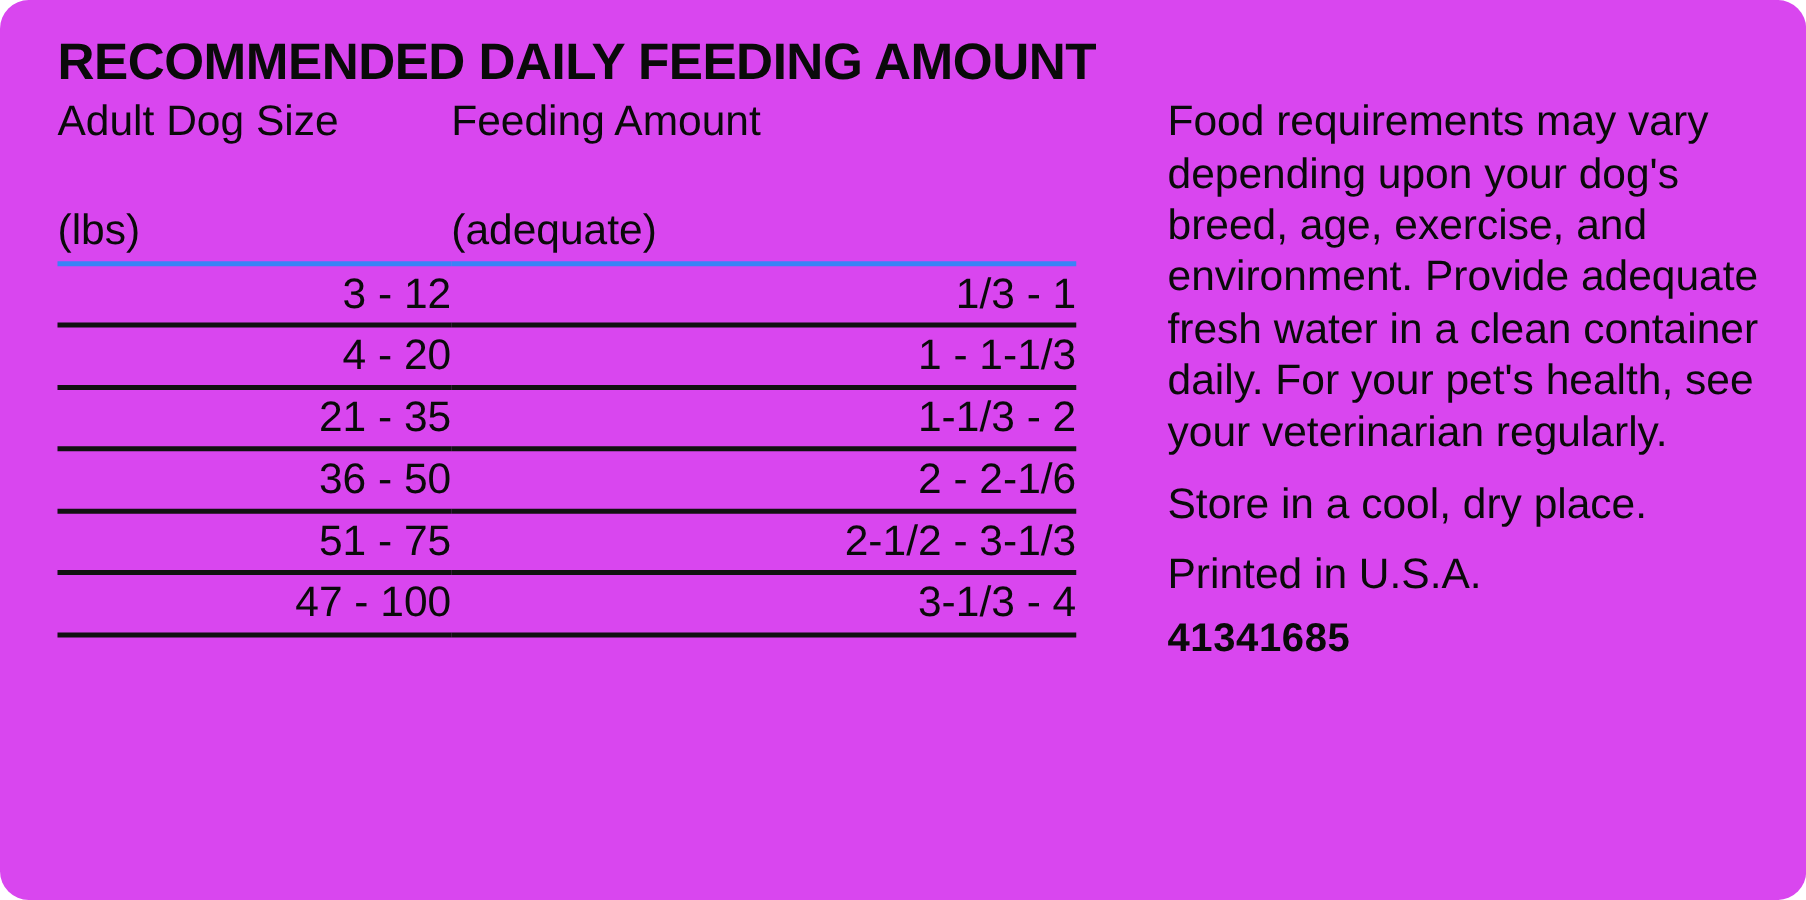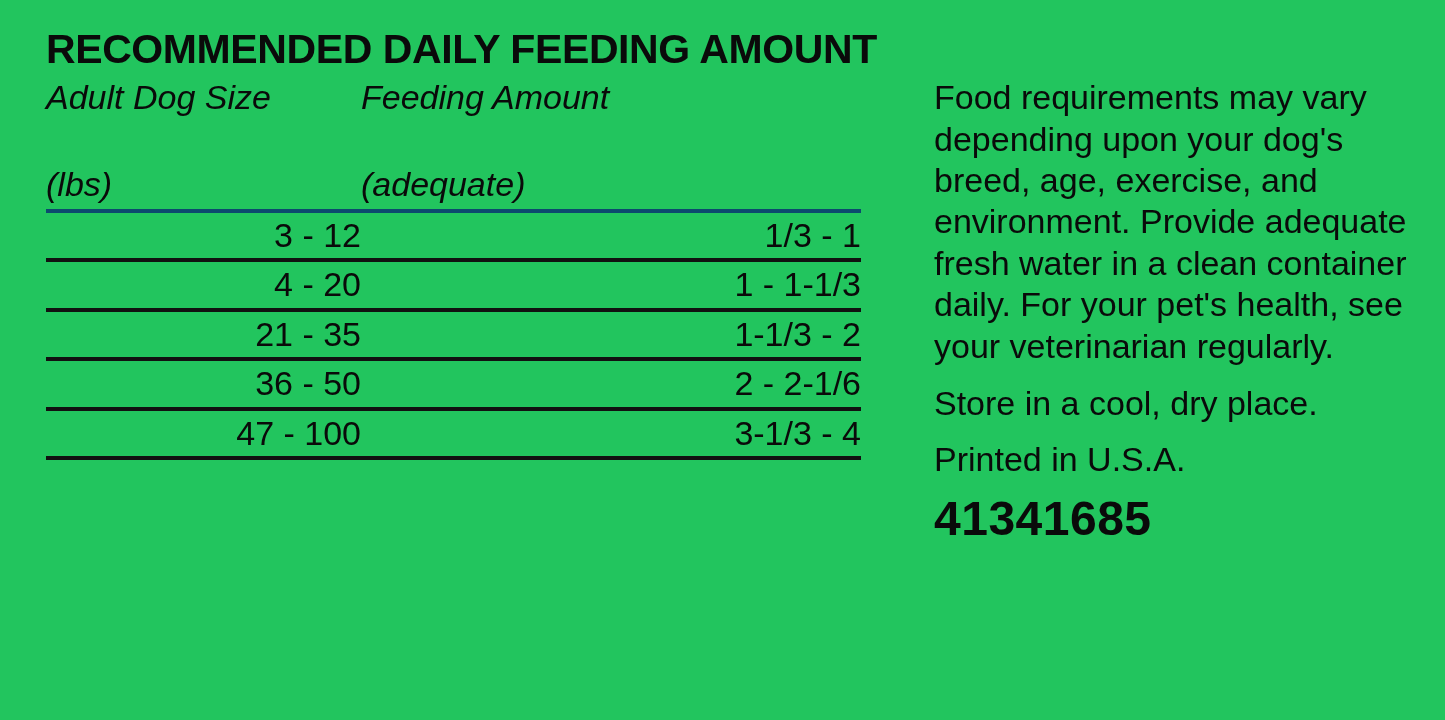--- a/index.html
+++ b/index.html
@@ -13,21 +13,22 @@
     font-family: "Liberation Sans", sans-serif;
     color: #0a0a0a;
     overflow: hidden;
   }
   .label {
     position: relative;
     width: 1445px;
     height: 720px;
     box-sizing: border-box;
     padding: 28px 34px 0 46px;
-    background: #22c55e;
+    background: #d946ef;
+    border-radius: 23px;
   }
   .heading {
     font-weight: bold;
     font-size: 41px;
     letter-spacing: -0.4px;
     line-height: 1.05;
     margin: 0 0 6px 0;
     white-space: nowrap;
   }
   .columns {
@@ -59,22 +60,21 @@
     vertical-align: top;
     font-size: 34px;
     line-height: 1.16;
     padding: 1px 0 2px 0;
     font-weight: normal;
   }
   table.feeding thead th {
     padding-bottom: 4px;
   }
   table.feeding thead tr th {
-    border-bottom: 4px solid #0c4a6e;
-    font-style: italic;
+    border-bottom: 4px solid #3b82f6;
   }
   table.feeding tbody tr td {
     border-bottom: 4px solid #111;
     padding-top: 3px;
     padding-bottom: 3px;
     text-align: right;
   }
   table.feeding tbody tr.last td {
     border-bottom: none;
   }
@@ -90,21 +90,21 @@
   .para {
     font-size: 34px;
     line-height: 1.22;
     margin: 0 0 14px 0;
   }
   .para.tight {
     margin-bottom: 16px;
   }
   .code {
     font-weight: bold;
-    font-size: 48px;
+    font-size: 32px;
     letter-spacing: 0.5px;
     margin: 8px 0 0 0;
     line-height: 1.05;
   }
 </style>
 </head>
 <body>
 
 <div class="label">
 
@@ -141,20 +141,24 @@
           </tr>
           <tr>
             <td>21 - 35</td>
             <td>1-1/3 - 2</td>
           </tr>
           <tr>
             <td>36 - 50</td>
             <td>2 - 2-1/6</td>
           </tr>
           <tr>
+            <td>51 - 75</td>
+            <td>2-1/2 - 3-1/3</td>
+          </tr>
+          <tr>
             <td>47 - 100</td>
             <td>3-1/3 - 4</td>
           </tr>
         </tbody>
       </table>
     </div>
 
     <div class="right-col">
       <p class="para tight">Food requirements may vary depending upon your dog's breed, age, exercise, and environment. Provide adequate fresh water in a clean container daily. For your pet's health, see your veterinarian regularly.</p>
       <p class="para">Store in a cool, dry place.</p>

